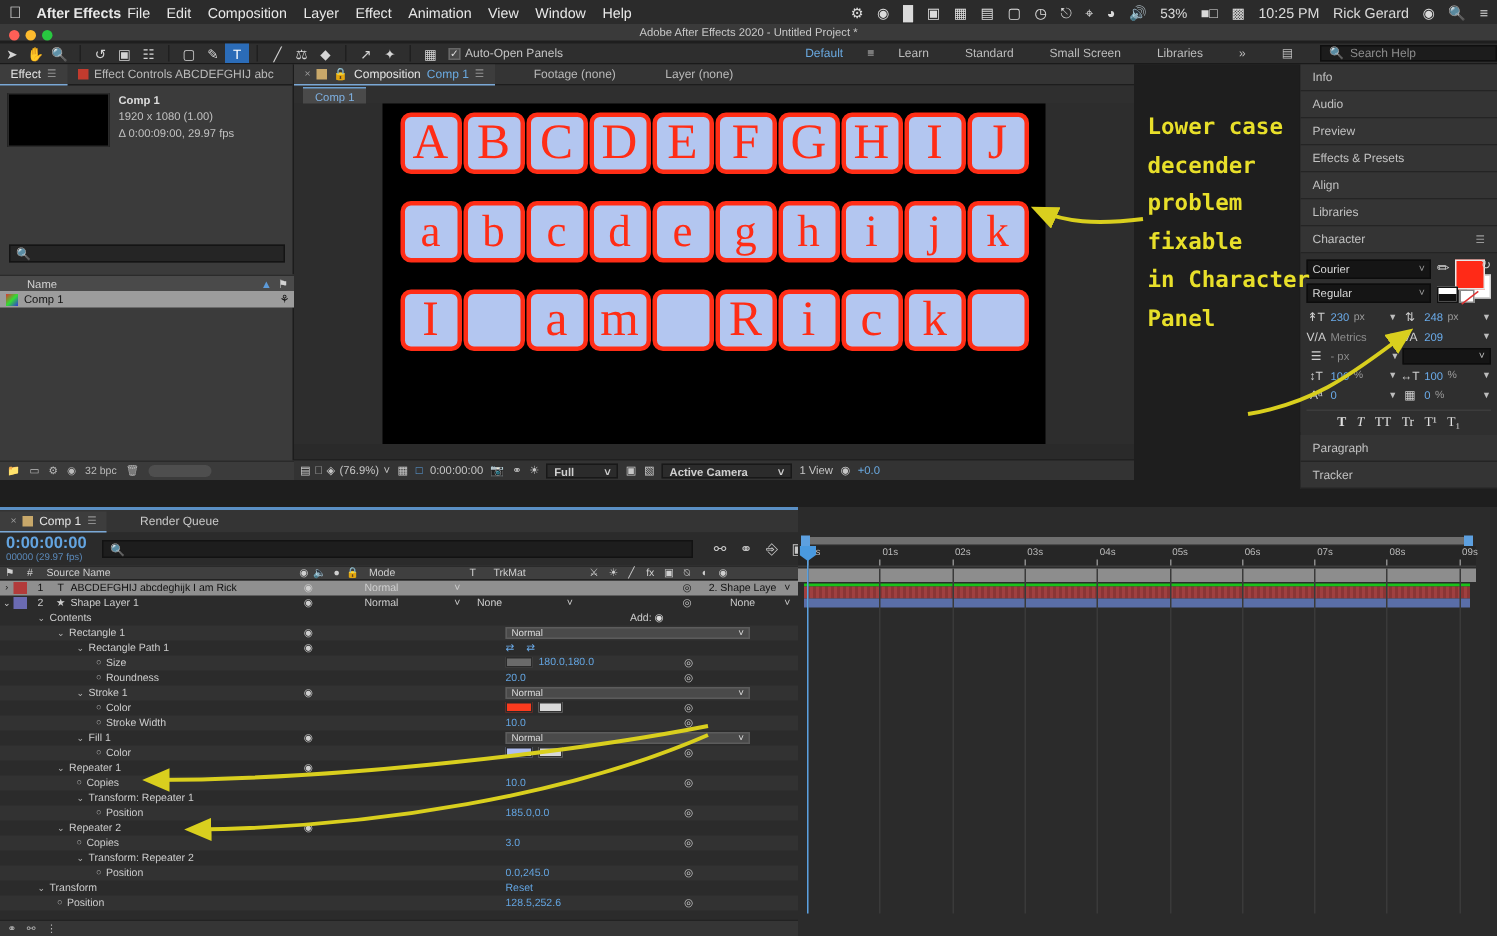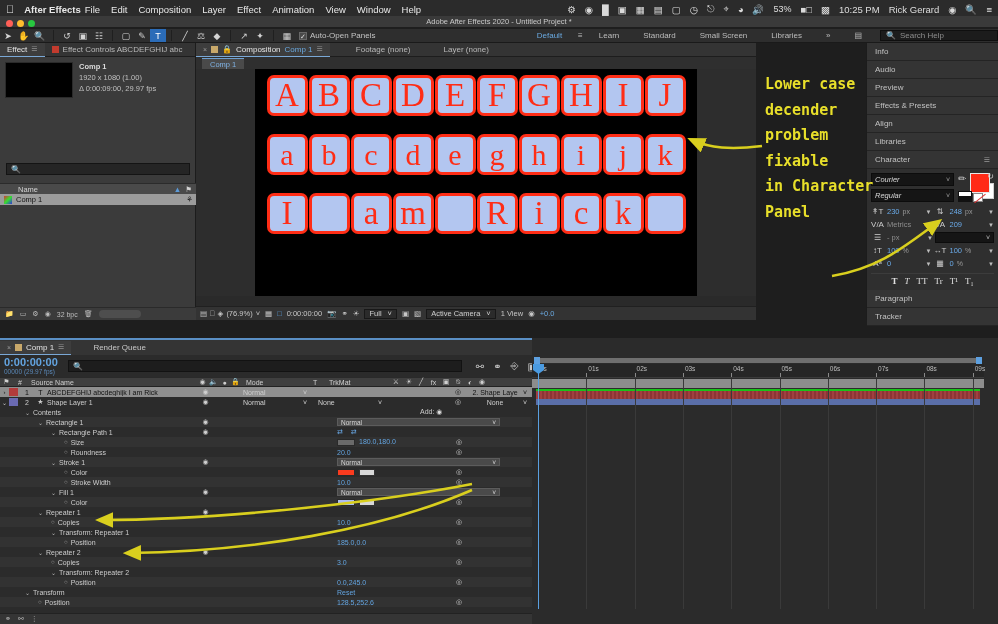--- a/index.html
+++ b/index.html
@@ -120,41 +120,41 @@
   }
   .tile.lower { font-size: 30px; }
   .comp-footer {
     position: absolute; left: 0; bottom: 0; width: 560px; height: 14px; background: #333;
     display: flex; align-items: center; gap: 5px; padding: 0 4px;
     font-size: 7.5px; color: #c6c6c6; border-top: 1px solid #202020;
   }
   .comp-footer .g { display: flex; align-items: center; gap: 3px; }
   .sel-box {
     background: #2b2b2b; border: 1px solid #181818; padding: 0 4px; height: 10px;
-    display: flex; align-items: center; gap: 6px; color: #cfcfcf; font-size: 7.5px;
+    display: flex; align-items: flex-start; gap: 20px; color: #cfcfcf; font-size: 7.5px; font-weight: bold;
   }
 
   
   .rdock {
     position: absolute; left: 866px; top: 43px; width: 132px; height: 277px;
     background: #2f2f2f; border-left: 1px solid #1c1c1c;
   }
   .rdock-item {
     height: 18px; display: flex; align-items: center; justify-content: space-between;
     padding: 0 8px; font-size: 8px; color: #c2c2c2; border-bottom: 1px solid #242424;
     background: #343434;
   }
   .rdock-item .hamb { font-size: 7px; color: #9a9a9a; }
   .charpanel { padding: 4px 4px 0 4px; background: #2f2f2f; }
   .fontrow { display: flex; align-items: flex-start; gap: 4px; }
   .fontcol { flex: 1; }
   .fsel {
     background: #151515; border: 1px solid #0c0c0c; height: 13px; width: 100%;
     display: flex; align-items: center; justify-content: space-between;
-    padding: 0 3px; color: #d8d8d8; font-size: 7.5px; margin-bottom: 3px; font-style: italic;
+    padding: 0 3px; color: #d8d8d8; font-size: 7.5px; margin-bottom: 3px;
   }
   .fsel .cv { color: #9c9c9c; font-size: 7px; }
   .swatches { position: relative; width: 36px; height: 30px; }
   .sw-eyed { position: absolute; left: 0; top: 0; font-size: 10px; color: #d0d0d0; }
   .sw-fill { position: absolute; left: 12px; top: 0; width: 20px; height: 20px; background: #ff2a17; border: 1px solid #e8e8e8; }
   .sw-stroke { position: absolute; left: 20px; top: 10px; width: 16px; height: 16px; background: #fff; border: 1px solid #d0d0d0; }
   .sw-stroke i { position: absolute; inset: 3px; border: 2px solid #fff; }
   .sw-bw { position: absolute; left: 0; top: 18px; width: 14px; height: 11px; background: #fff; border: 1px solid #111; }
   .sw-bw::after { content:''; position: absolute; left: 0; bottom: 0; width: 100%; height: 5px; background: #111; }
   .sw-none { position: absolute; left: 15px; top: 20px; width: 10px; height: 9px; background: #fff; border: 1px solid #888; }

